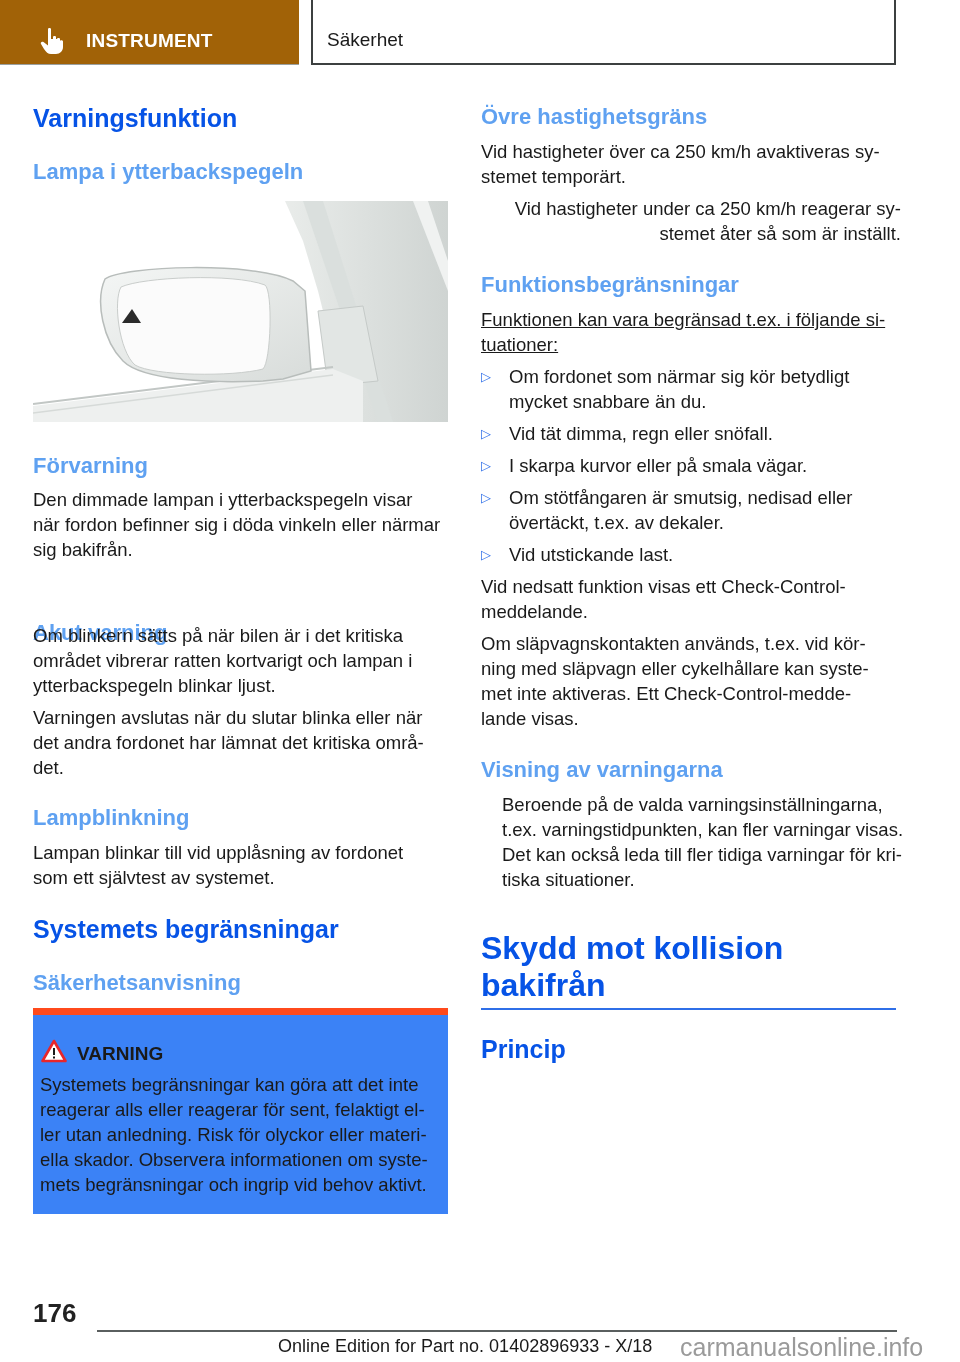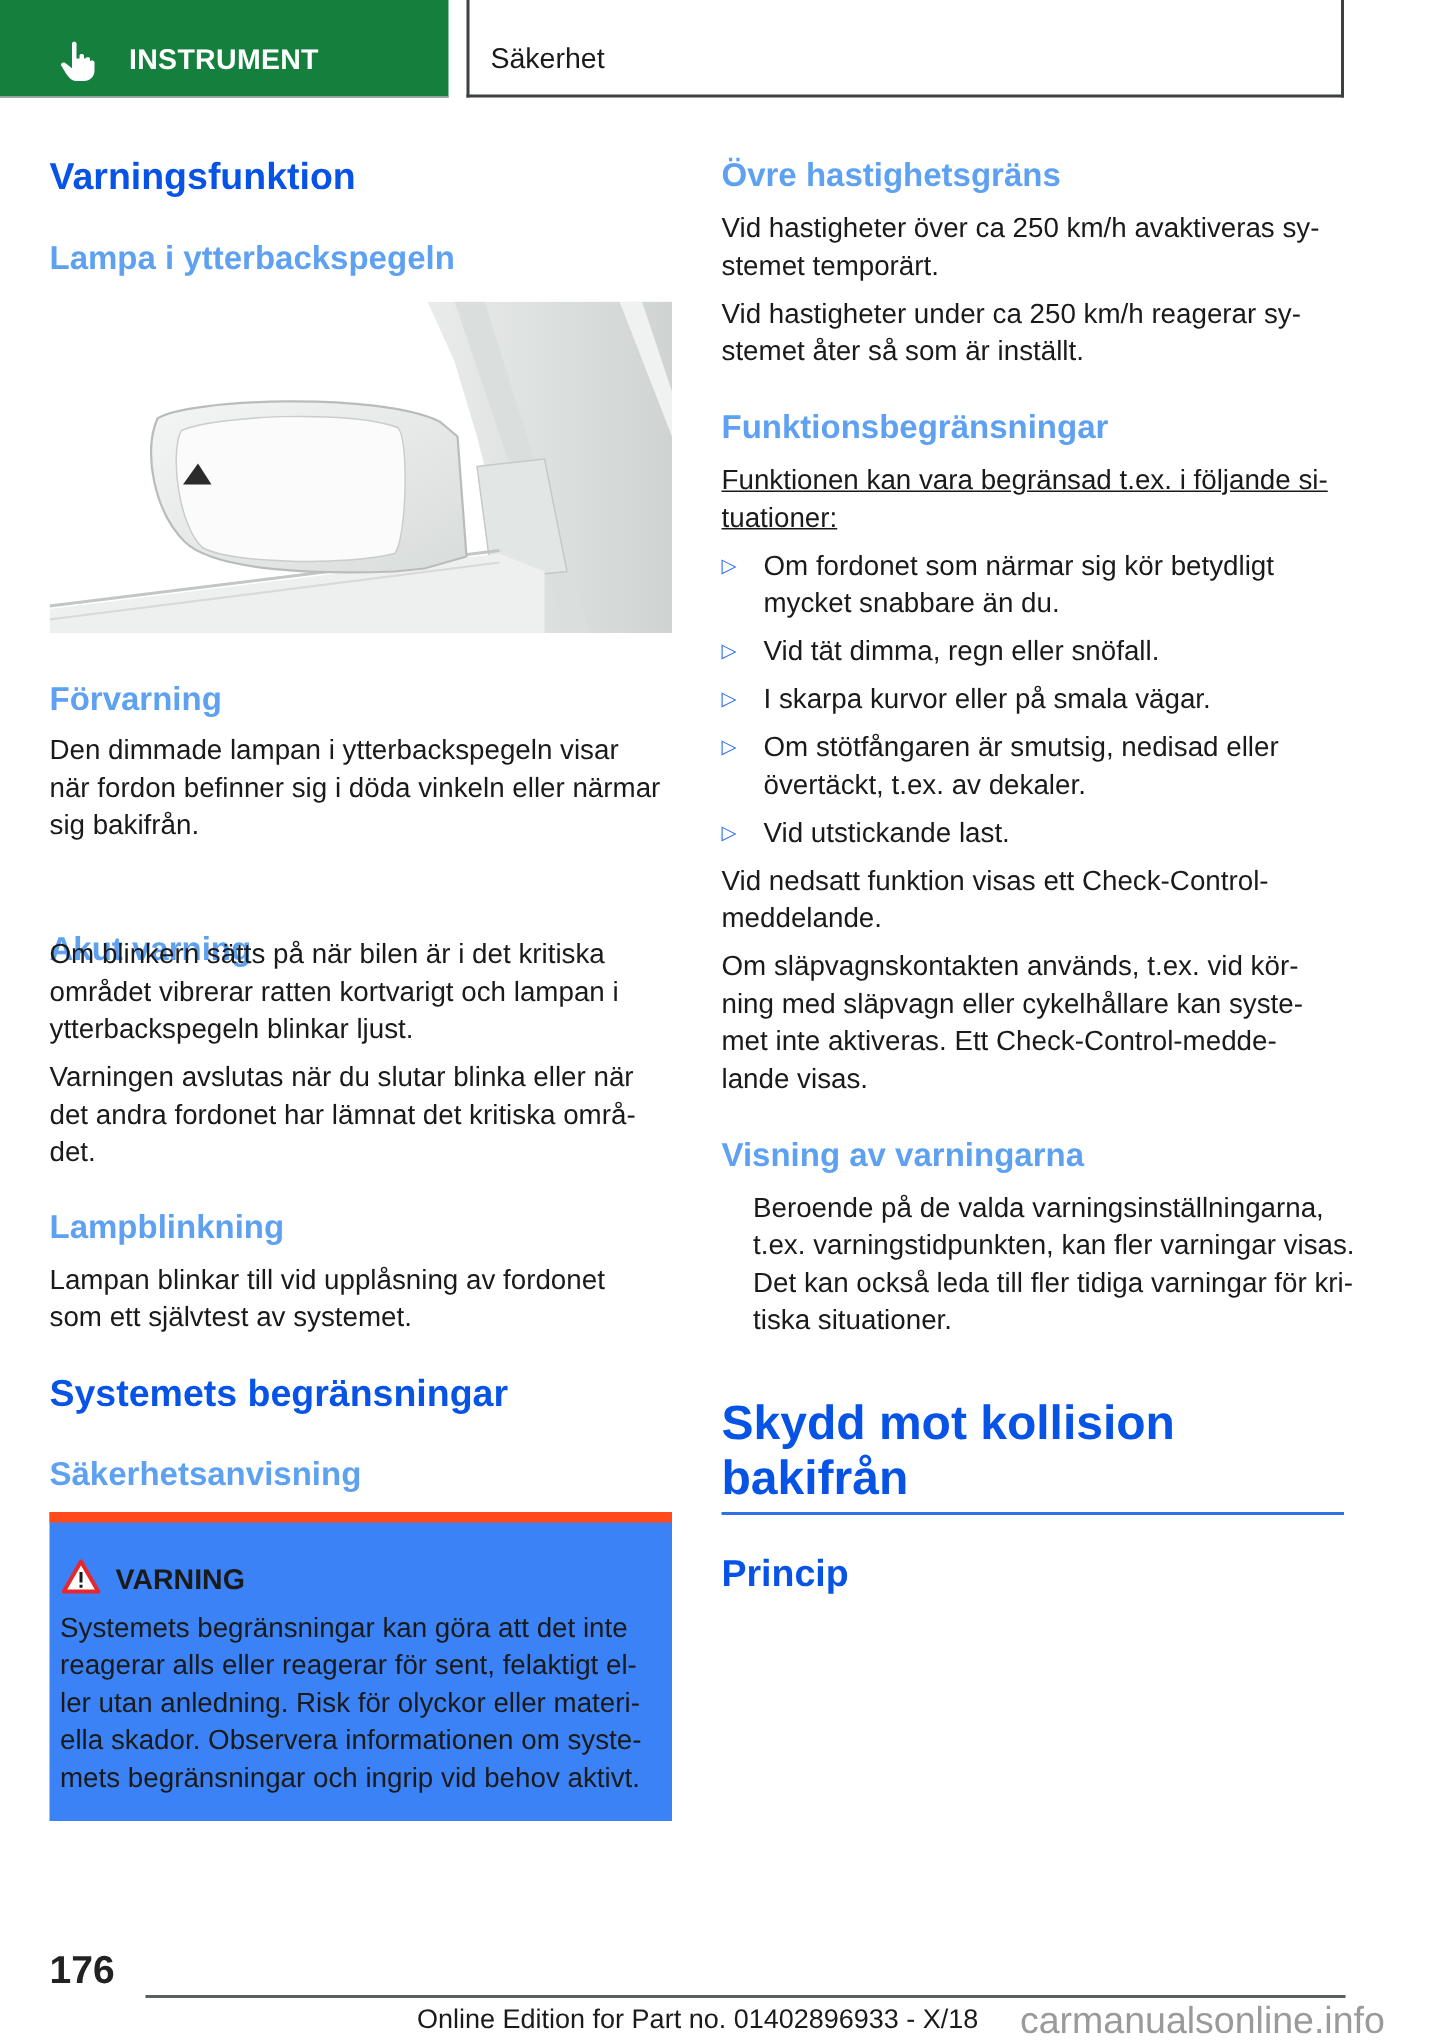--- a/index.html
+++ b/index.html
@@ -2,21 +2,21 @@
 <html><head>
   <meta charset="utf-8">
   <style>
     * { box-sizing: border-box; margin: 0; padding: 0; }
     html, body { width: 960px; height: 1362px; background: #ffffff; overflow: hidden; }
     body { position: relative; font-family: "Liberation Sans", "DejaVu Sans", sans-serif; color: #1a1a1a; }
 
     
     .hdr-left {
       position: absolute; left: 0; top: 0; width: 299px; height: 65px;
-      background: #15803d; display: flex; align-items: flex-end;
+      background: #a16207; display: flex; align-items: flex-end;
       padding-bottom: 12px; border-bottom: 1px solid #9aa0a0;
     }
     .hdr-icon { position: absolute; left: 40px; top: 27px; width: 24px; height: 28px; }
     .hdr-left-label {
       position: absolute; left: 86px; top: 30px; color: #ffffff;
       font-weight: bold; font-size: 19px; letter-spacing: 0.2px;
     }
     .hdr-right {
       position: absolute; left: 311px; top: -2px; width: 585px; height: 67px;
       border: 2px solid #3c4040; border-top: none; background: #fff;
@@ -155,21 +155,21 @@
     <div>ella skador. Observera informationen om syste-</div>
     <div>mets begränsningar och ingrip vid behov aktivt.</div>
   </div>
 </div>
 
 <div class="h2" style="left:481px; top:104px;">Övre hastighetsgräns</div>
 <div class="p" style="left:481px; top:139px;">
   <div>Vid hastigheter över ca 250 km/h avaktiveras sy-</div>
   <div>stemet temporärt.</div>
 </div>
-<div class="p" style="left:481px; top:196px;">
+<div class="p" style="left:481px; top:196px;text-align:right;">
   <div>Vid hastigheter under ca 250 km/h reagerar sy-</div>
   <div>stemet åter så som är inställt.</div>
 </div>
 
 <div class="h2" style="left:481px; top:272px;">Funktionsbegränsningar</div>
 <div class="p" style="left:481px; top:307px;text-decoration:underline;">
   <div>Funktionen kan vara begränsad t.ex. i följande si-</div>
   <div>tuationer:</div>
 </div>
 

